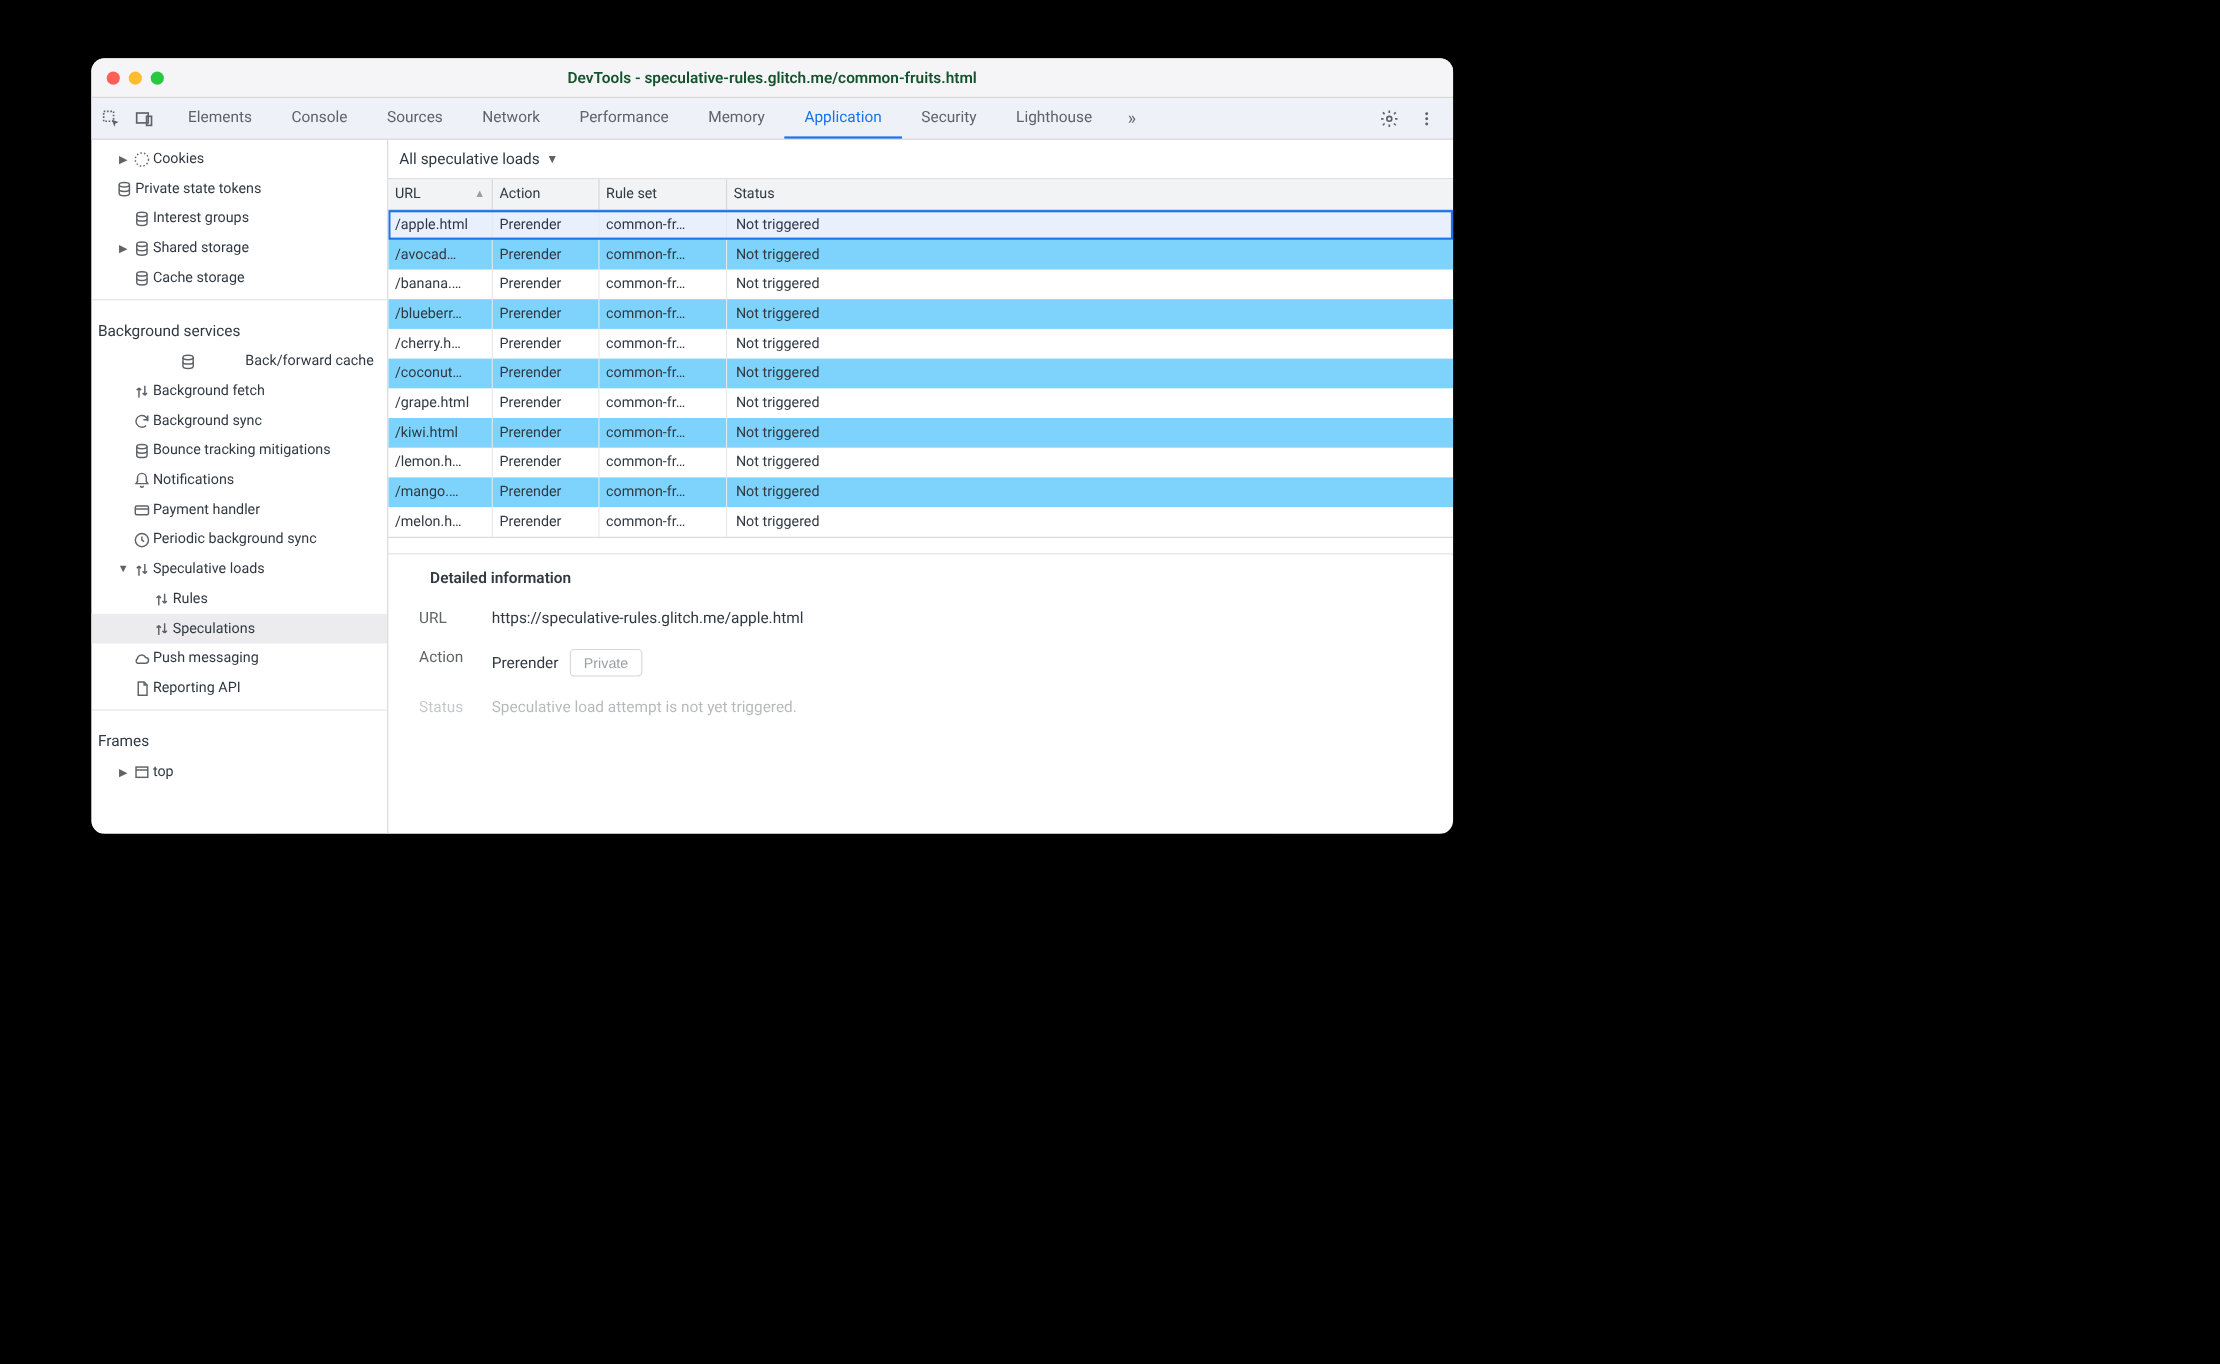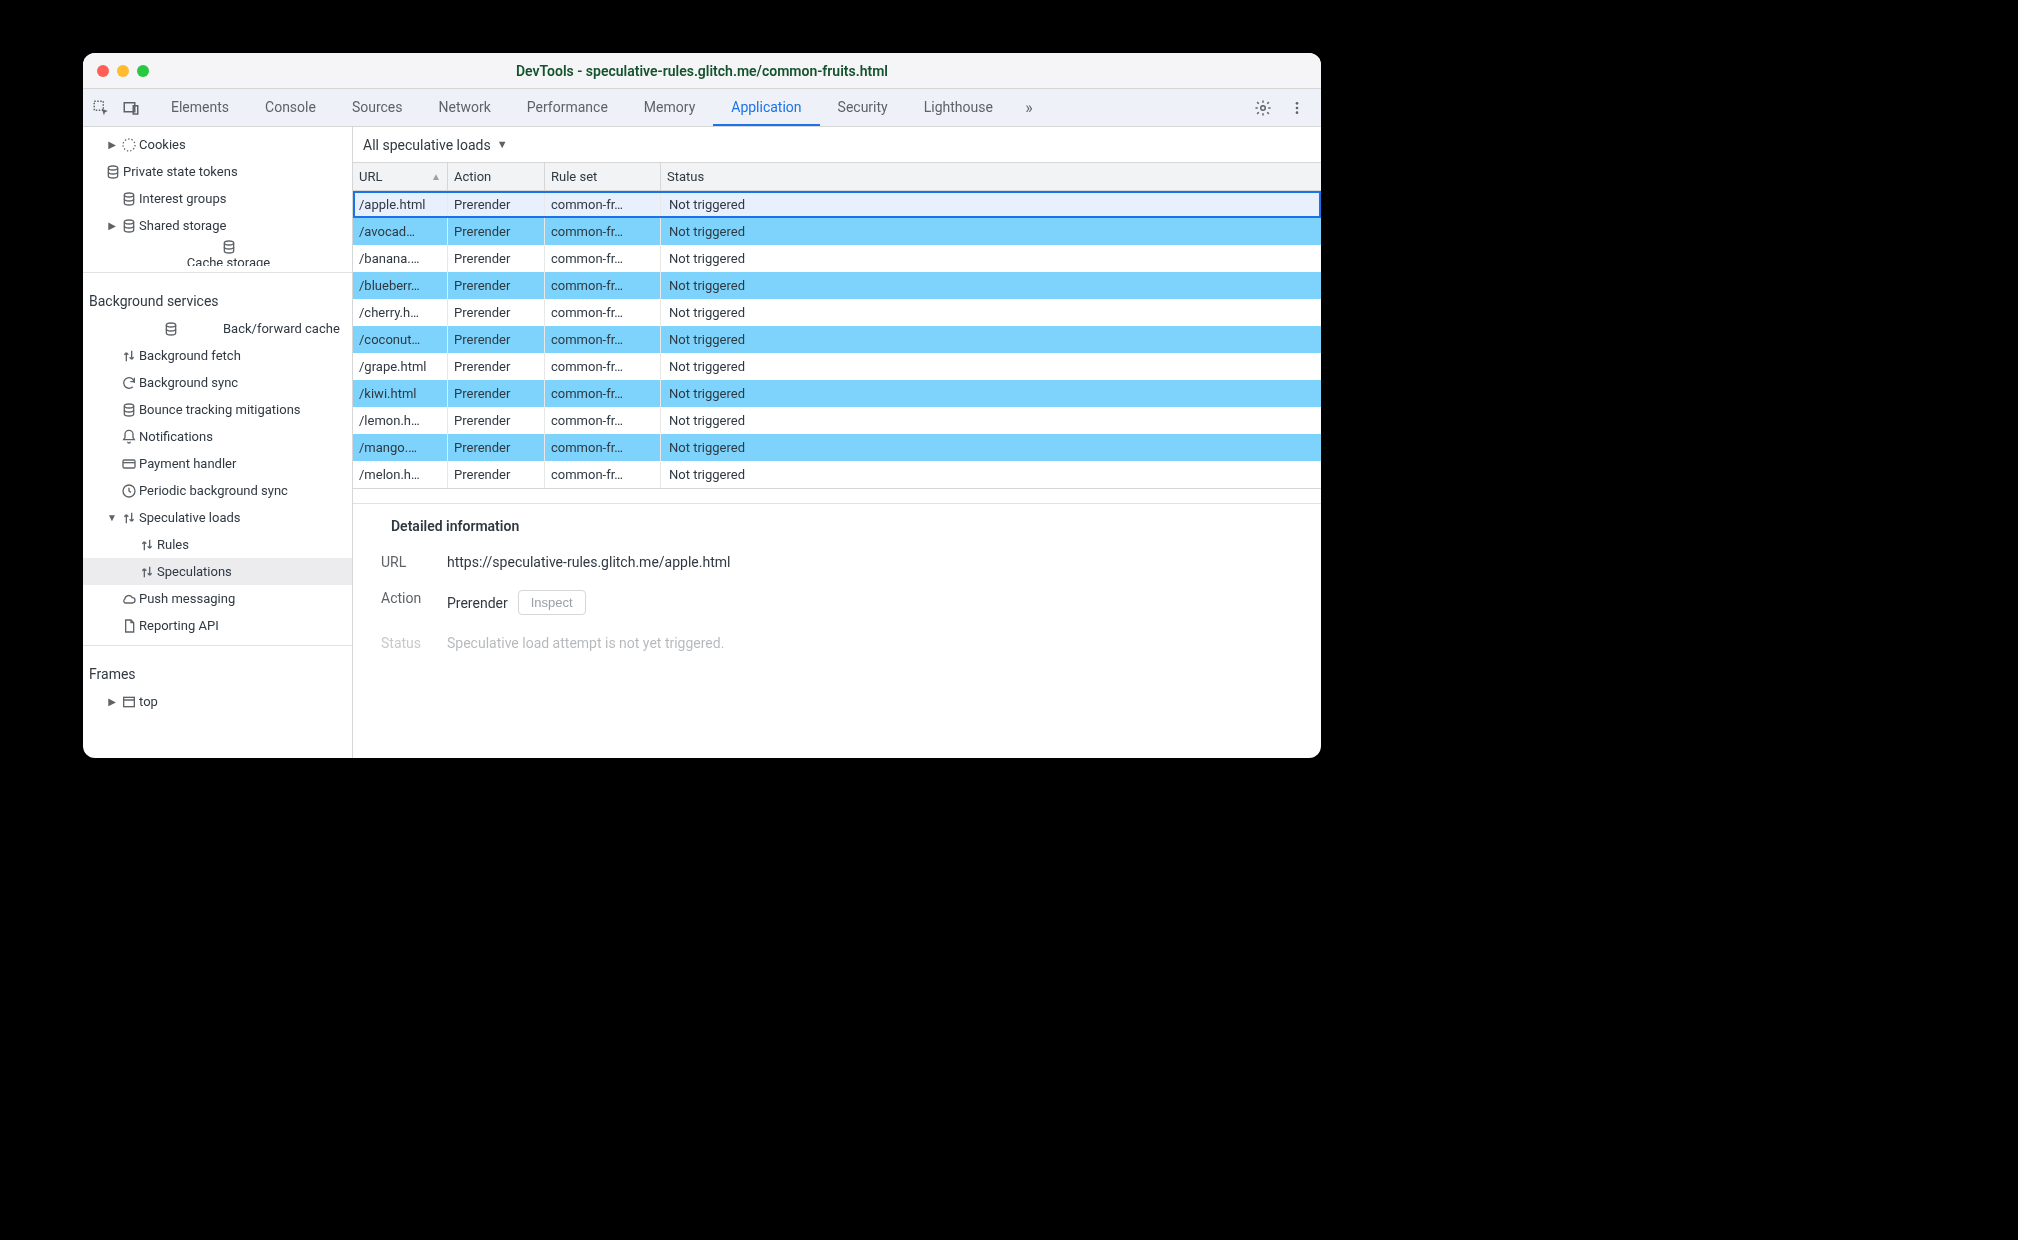--- a/index.html
+++ b/index.html
@@ -264,21 +264,21 @@
             <span class="arrow">▶</span>
             <span class="ticon">
               <svg width="16" height="16" viewBox="0 0 24 24" fill="none" stroke="currentColor" stroke-width="2">
                 <ellipse cx="12" cy="6" rx="7" ry="3"></ellipse>
                 <path d="M5 6v12c0 1.66 3.13 3 7 3s7-1.34 7-3V6"></path>
                 <path d="M5 12c0 1.66 3.13 3 7 3s7-1.34 7-3"></path>
               </svg>
             </span>
             <span>Shared storage</span>
           </div>
-          <div class="tree-item" style="padding-left: 22px; flex-direction: column;">
+          <div class="tree-item" style="padding-left: 22px;">
             <span class="arrow"></span>
             <span class="ticon">
               <svg width="16" height="16" viewBox="0 0 24 24" fill="none" stroke="currentColor" stroke-width="2">
                 <ellipse cx="12" cy="6" rx="7" ry="3"></ellipse>
                 <path d="M5 6v12c0 1.66 3.13 3 7 3s7-1.34 7-3V6"></path>
                 <path d="M5 12c0 1.66 3.13 3 7 3s7-1.34 7-3"></path>
               </svg>
             </span>
             <span>Cache storage</span>
           </div>
@@ -521,21 +521,21 @@
         <div class="detail-sub-divider"></div>
         <div class="detail-sub">Detailed information</div>
         <div class="kv">
           <div class="k">URL</div>
           <div class="v">https://speculative-rules.glitch.me/apple.html</div>
         </div>
         <div class="kv">
           <div class="k">Action</div>
           <div class="v">
             <span>Prerender</span>
-            <button class="inspect-btn">Inspect</button>
+            <button class="inspect-btn">Private</button>
           </div>
         </div>
         <div class="kv" style="opacity:0.35">
           <div class="k">Status</div>
           <div class="v">Speculative load attempt is not yet triggered.</div>
         </div>
       </div>
 
     </div>
   </div>

